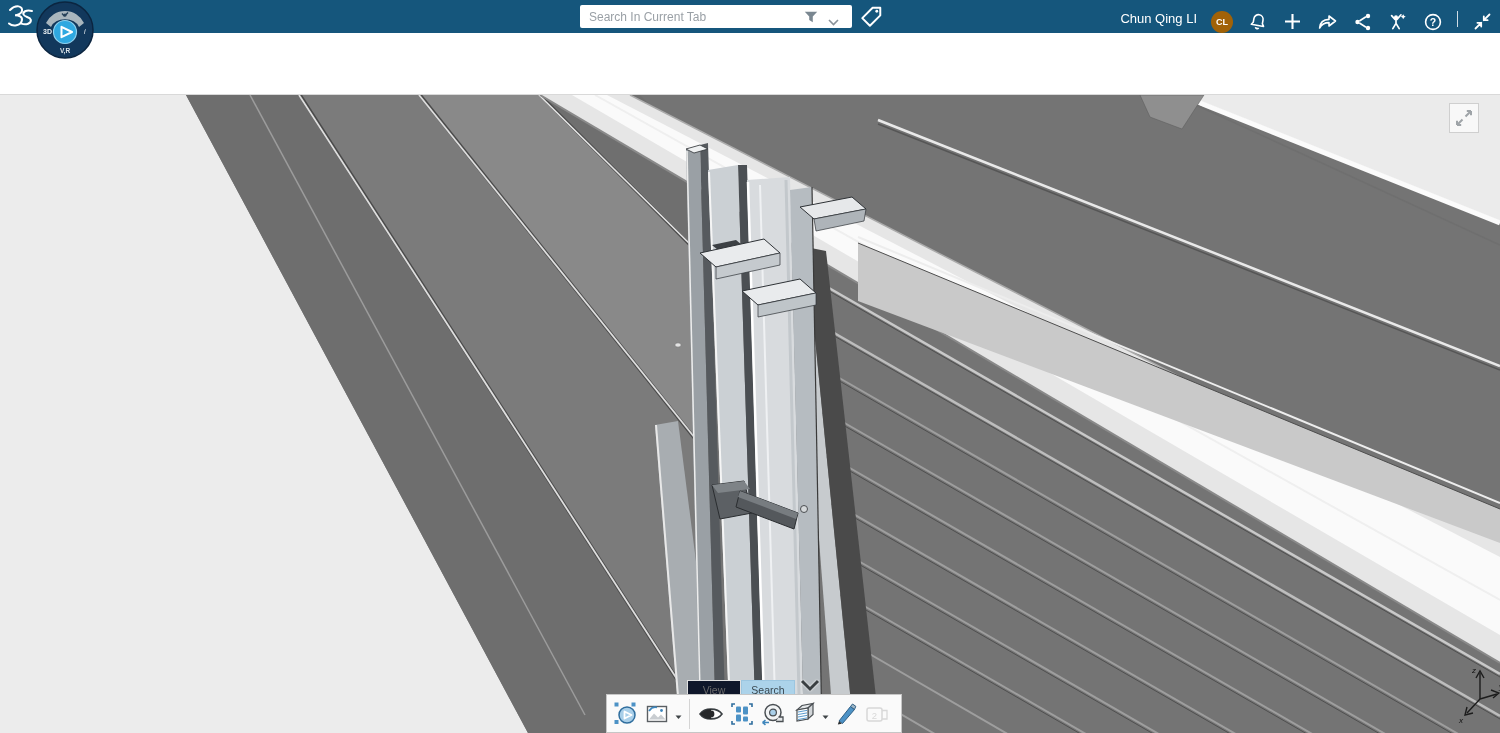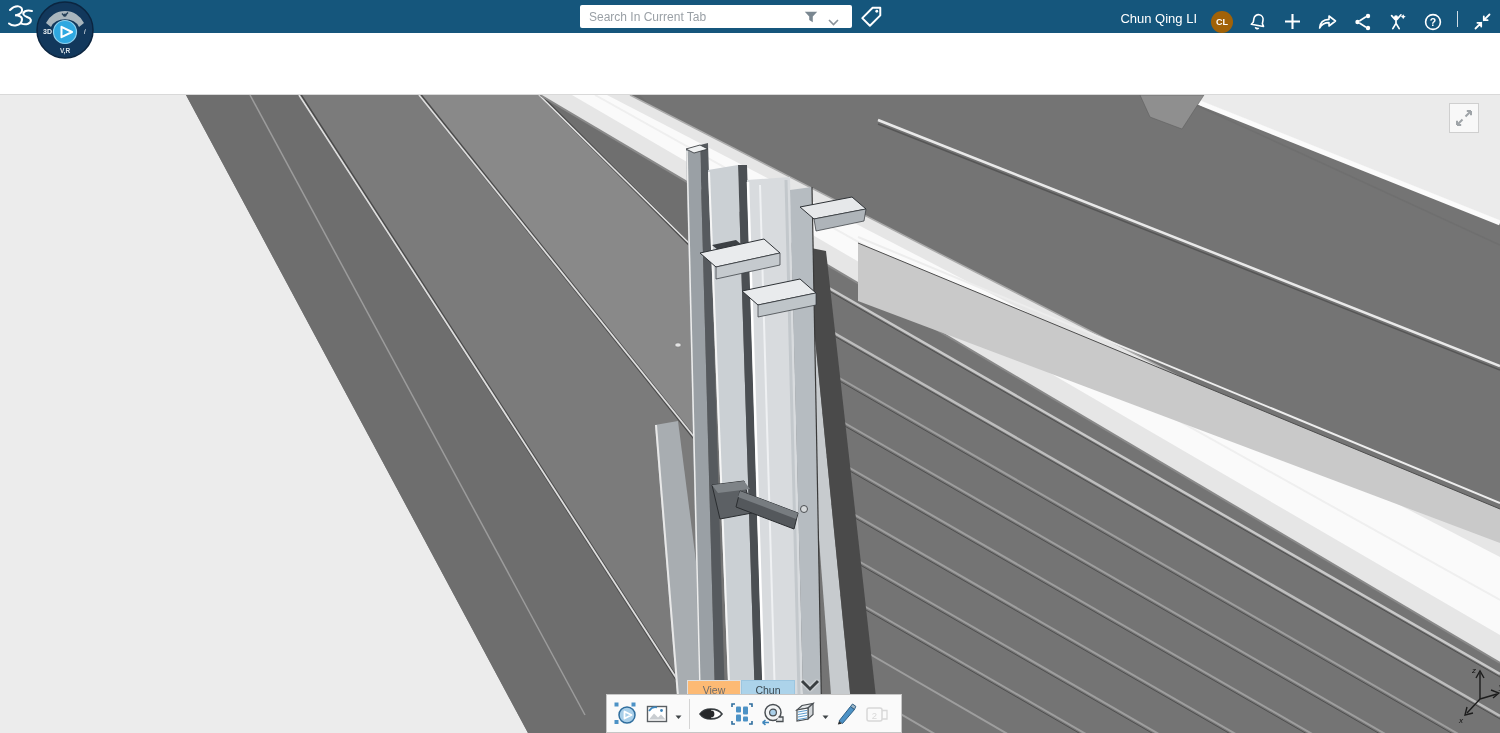--- a/index.html
+++ b/index.html
@@ -34,21 +34,21 @@
   #title-actions{position:absolute;right:8px;top:64px;display:flex;align-items:center;gap:17px;}
   .t-ic{width:20px;height:20px;display:flex;align-items:center;justify-content:center;cursor:pointer;}
   
   #viewport{position:absolute;left:0;top:95px;width:1500px;height:638px;background:#747474;cursor:grab;}
   #scene{position:absolute;left:0;top:0;}
   #expand-btn{position:absolute;left:1449px;top:8px;width:30px;height:30px;background:rgba(250,250,250,.85);
     border:1px solid #cfcfcf;box-sizing:border-box;display:flex;align-items:center;justify-content:center;cursor:pointer;}
   
   #tabstrip{position:absolute;left:687px;top:583px;display:flex;align-items:flex-end;z-index:20;}
   .vtab{width:52px;height:17px;font-size:10.5px;display:flex;align-items:center;justify-content:center;cursor:pointer;}
-  #tab-view{background:#fdba74;color:#6b6b6b;border:1px solid #e0e0e0;border-bottom:0;}
+  #tab-view{background:#0f172a;color:#6b6b6b;border:1px solid #e0e0e0;border-bottom:0;}
   #tab-tools{background:#acd3ea;color:#39474f;border:1px solid #9cc6e0;border-bottom:0;}
   #tab-collapse{margin-left:4px;margin-bottom:1px;cursor:pointer;filter:drop-shadow(0 0 1px #fff);}
   #toolbar{position:absolute;left:606px;top:599px;width:296px;height:39px;background:#fafafa;border:1px solid #c6c6c6;
     box-sizing:border-box;display:flex;align-items:center;padding:0 5px;gap:3px;z-index:20;}
   .tool{width:28px;height:30px;display:flex;align-items:center;justify-content:center;cursor:pointer;border-radius:2px;}
   .tool.disabled{opacity:.55;cursor:default;}
   .tcaret{width:8px;height:30px;display:flex;align-items:flex-end;justify-content:center;padding-bottom:9px;box-sizing:border-box;cursor:pointer;}
   .tsep{width:1px;height:30px;background:#d4d4d4;margin:0 4px;}
 </style>
 </head>
@@ -286,21 +286,21 @@
   </svg>
 
   <span id="expand-btn">
     <svg width="20" height="20" viewBox="0 0 20 20">
       <path d="M11.5 8.5 L17 3 M17 3 H12.8 M17 3 V7.2 M8.5 11.5 L3 17 M3 17 H7.2 M3 17 V12.8" stroke="#9FA4A8" stroke-width="2" fill="none"></path>
     </svg>
   </span>
 
   <div id="tabstrip">
     <span class="vtab" id="tab-view">View</span>
-    <span class="vtab" id="tab-tools">Chun</span>
+    <span class="vtab" id="tab-tools">Search</span>
     <span id="tab-collapse">
       <svg width="22" height="15" viewBox="0 0 22 15">
           <path d="M3 3 L11 11 L19 3" fill="none" stroke="#3A3F42" stroke-width="3"></path>
         </svg>
     </span>
   </div>
 
   <div id="toolbar">
     <span class="tool">
       <svg width="26" height="26" viewBox="0 0 26 26">

